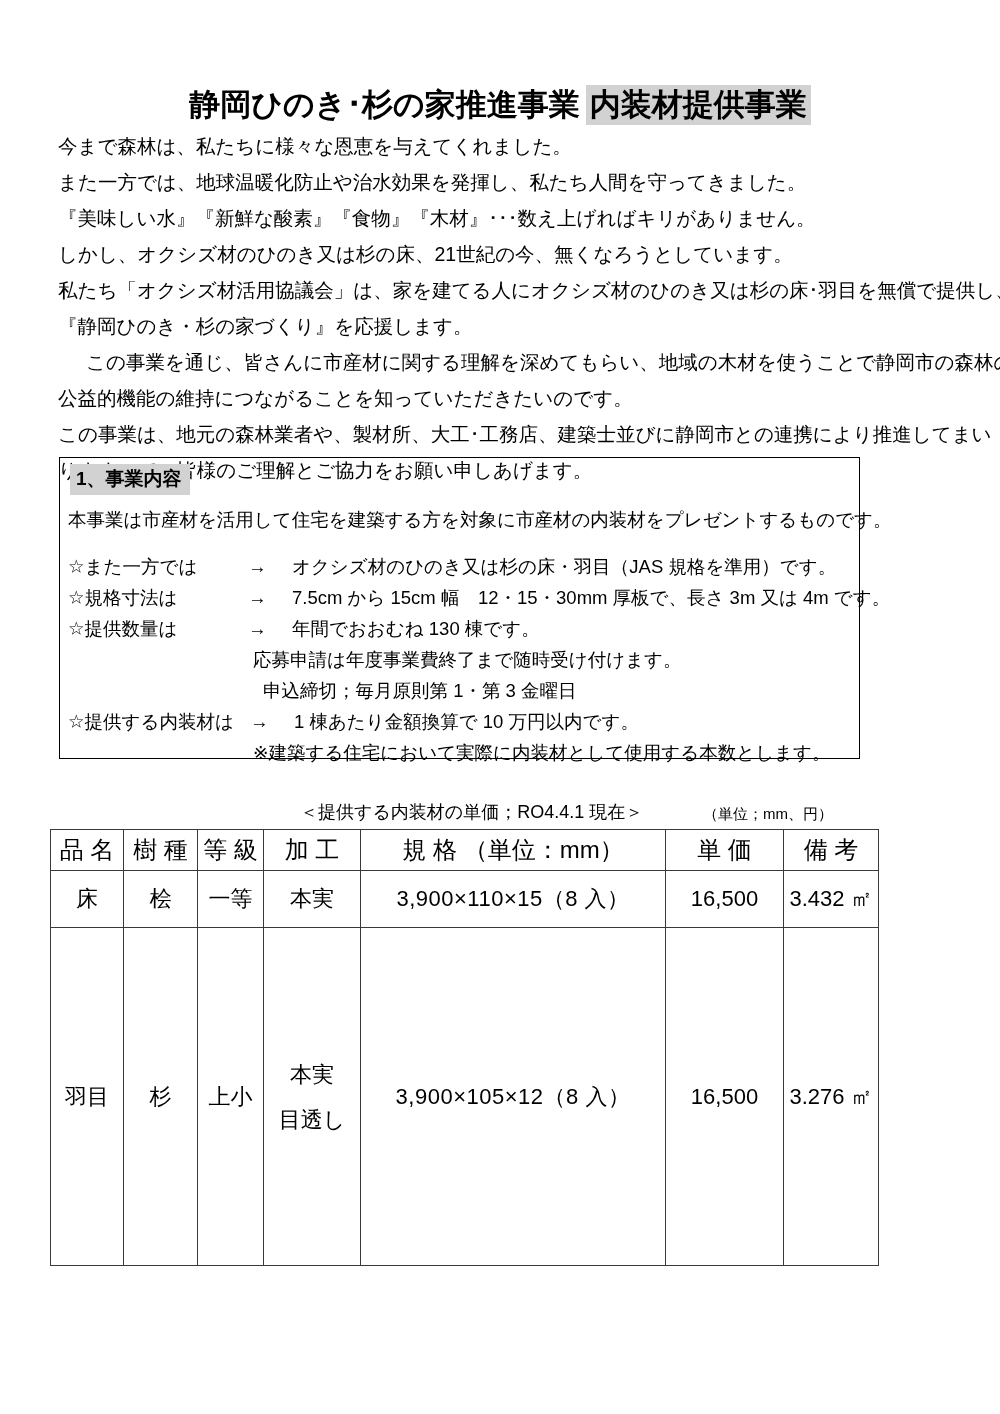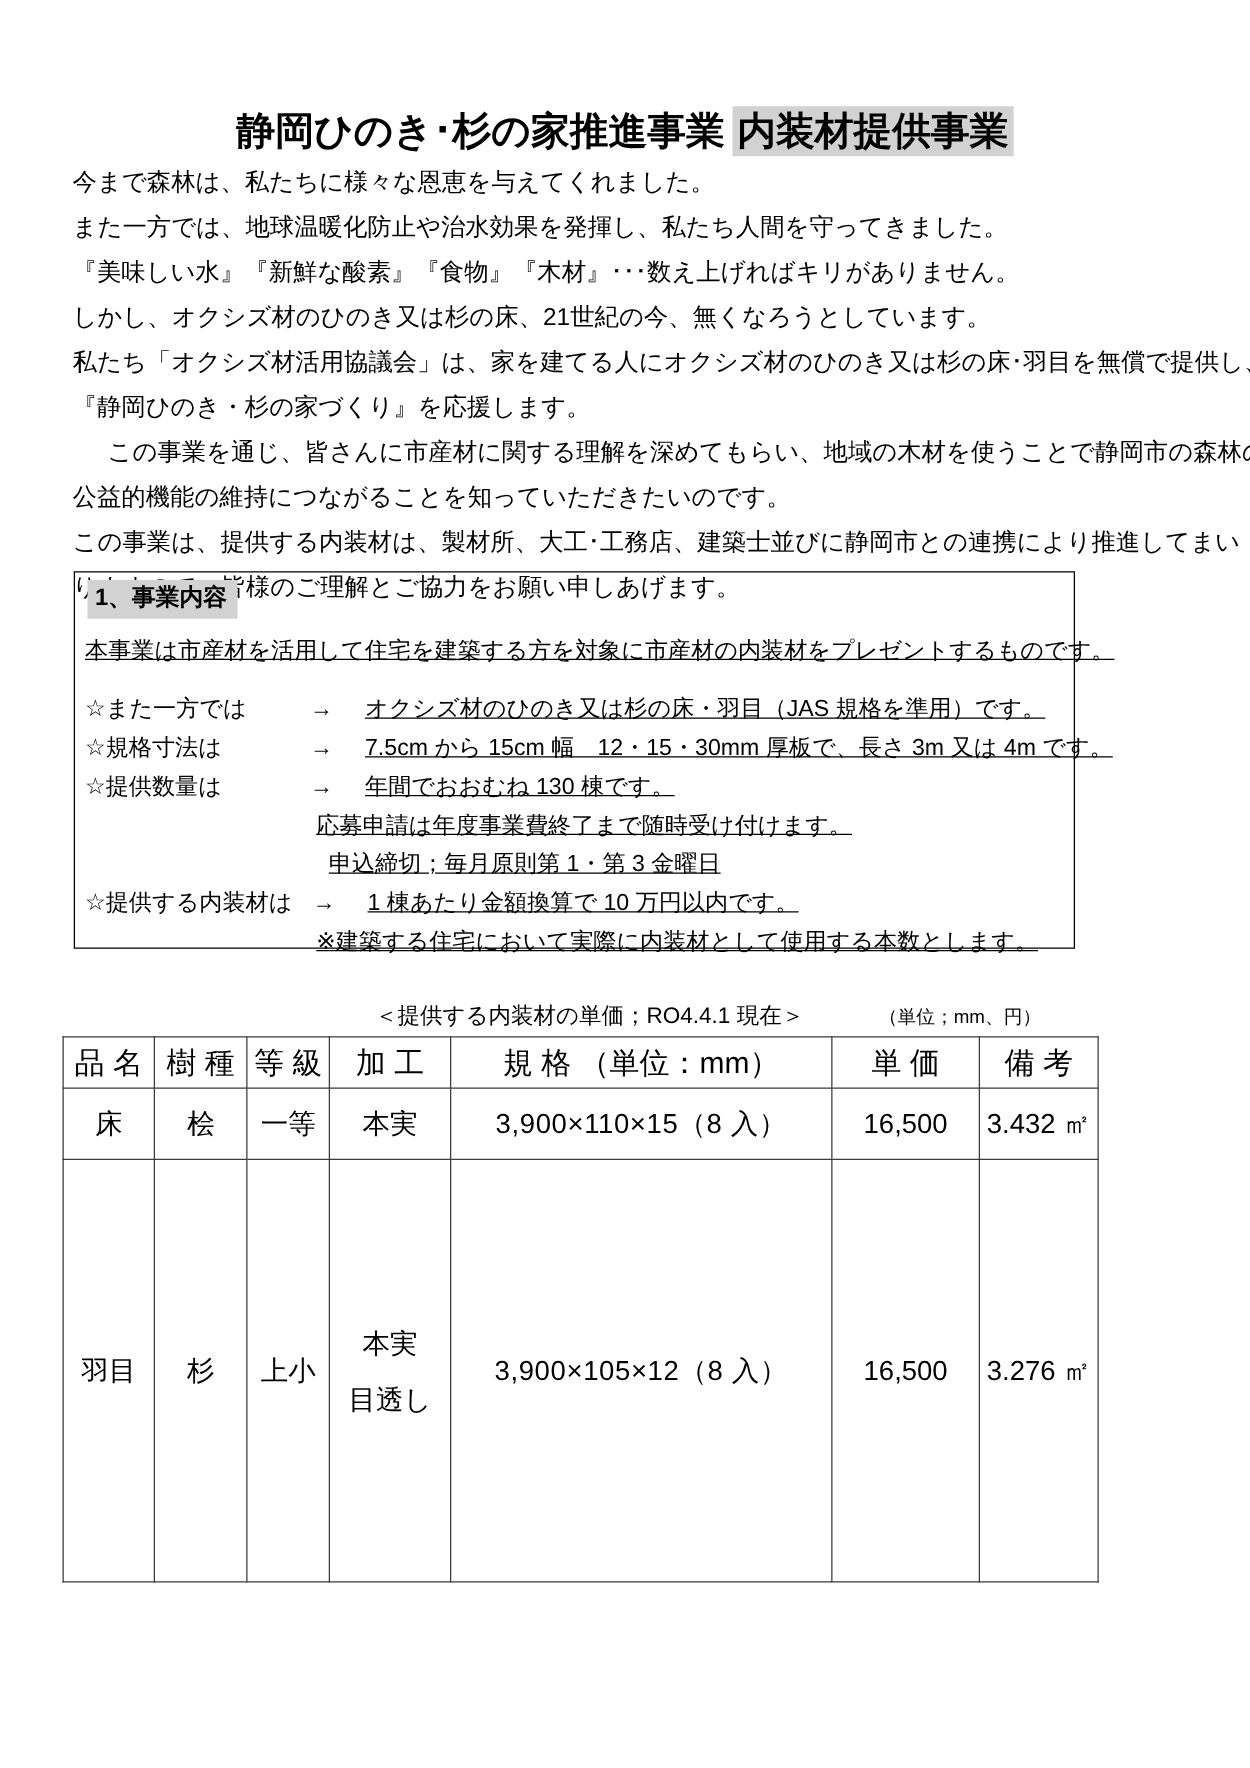--- a/index.html
+++ b/index.html
@@ -84,21 +84,20 @@
     line-height: 24px;
     white-space: nowrap;
   }
   .sec-body {
     position: absolute;
     left: 8px;
     top: 46px;
     right: 6px;
     font-size: 18.5px;
     line-height: 31px;
-    text-decoration: underline;
   }
   .sec-body .row {
     white-space: nowrap;
     margin: 0;
     height: 31px;
   }
   .lbl {
     display: inline-block;
     width: 180px;
   }
@@ -186,21 +185,21 @@
 
   <div class="intro">
     <p>今まで森林は、私たちに様々な恩恵を与えてくれました。</p>
     <p>また一方では、地球温暖化防止や治水効果を発揮し、私たち人間を守ってきました。</p>
     <p>『美味しい水』『新鮮な酸素』『食物』『木材』･･･数え上げればキリがありません。</p>
     <p>しかし、オクシズ材のひのき又は杉の床、21世紀の今、無くなろうとしています。</p>
     <p>私たち「オクシズ材活用協議会」は、家を建てる人にオクシズ材のひのき又は杉の床･羽目を無償で提供し、</p>
     <p>『静岡ひのき・杉の家づくり』を応援します。</p>
     <p class="indent">この事業を通じ、皆さんに市産材に関する理解を深めてもらい、地域の木材を使うことで静岡市の森林の</p>
     <p>公益的機能の維持につながることを知っていただきたいのです。</p>
-    <p>この事業は、提供する内装材は、製材所、大工･工務店、建築士並びに静岡市との連携により推進してまい</p>
+    <p>この事業は、地元の森林業者や、製材所、大工･工務店、建築士並びに静岡市との連携により推進してまい</p>
     <p>りますので、皆様のご理解とご協力をお願い申しあげます。</p>
   </div>
 
   <div class="sec-box">
 
     <div class="sec-head">1、事業内容</div>
 
     <div class="sec-body">
 
       <div class="row">本事業は市産材を活用して住宅を建築する方を対象に市産材の内装材をプレゼントするものです。</div>

